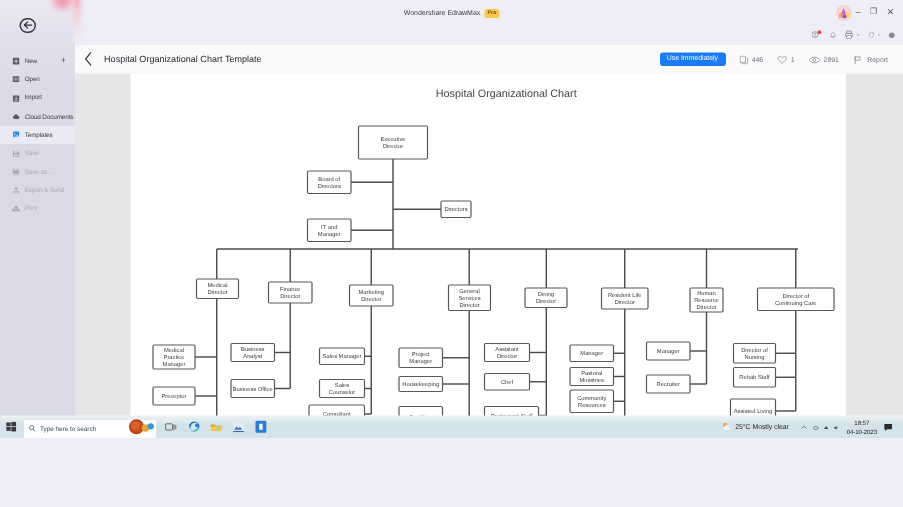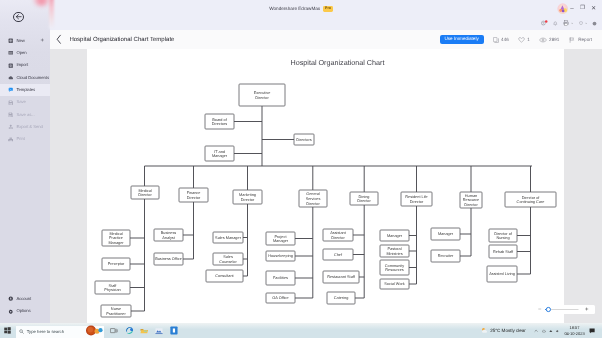--- a/index.html
+++ b/index.html
@@ -1,18 +1,18 @@
 <!DOCTYPE html>
 <html><head>
 <meta charset="utf-8">
 <style>
 *{box-sizing:border-box;margin:0;padding:0;}
 html,body{width:602px;height:338px;overflow:hidden;}
 body{font-family:"Liberation Sans",sans-serif;background:#edeef8;-webkit-font-smoothing:antialiased;text-rendering:geometricPrecision;}
-#app{position:relative;width:602px;height:338px;overflow:hidden;}
+#app{position:relative;width:602px;height:292px;overflow:hidden;}
 
 
 .topbar{position:absolute;left:0;top:0;width:602px;height:21px;background:#edeef8;z-index:20;overflow:visible;}
 .blob{position:absolute;z-index:25;left:33px;top:-11px;width:17px;height:17px;border-radius:50%;background:radial-gradient(ellipse at 50% 72%, #f08fa4 0%, #f4a9ba 40%, rgba(246,200,210,0) 74%);filter:blur(2.2px);}
 .blob2{position:absolute;z-index:24;left:49.4px;top:-2px;width:4.4px;height:31px;background:linear-gradient(180deg,#f2a9bb 0%, #f4c8d3 30%, #f0e2e8 70%, #edeef8 100%);filter:blur(1.3px);}
 .apptitle{position:absolute;left:0;top:0;width:602px;height:17.5px;display:flex;align-items:center;justify-content:center;gap:3px;}
 .apptitle .t{font-size:4.65px;color:#3b3b46;letter-spacing:0;}
 .pro{display:inline-block;background:#fbc94a;color:#6b4b00;font-size:3.5px;line-height:1;padding:1.3px 1.9px;border-radius:1.4px;font-weight:bold;}
 .winctl{position:absolute;right:5.8px;top:0;height:18px;display:flex;align-items:center;gap:6.2px;}
 .winctl span{font-size:6.2px;color:#56565f;line-height:1;display:block;}

